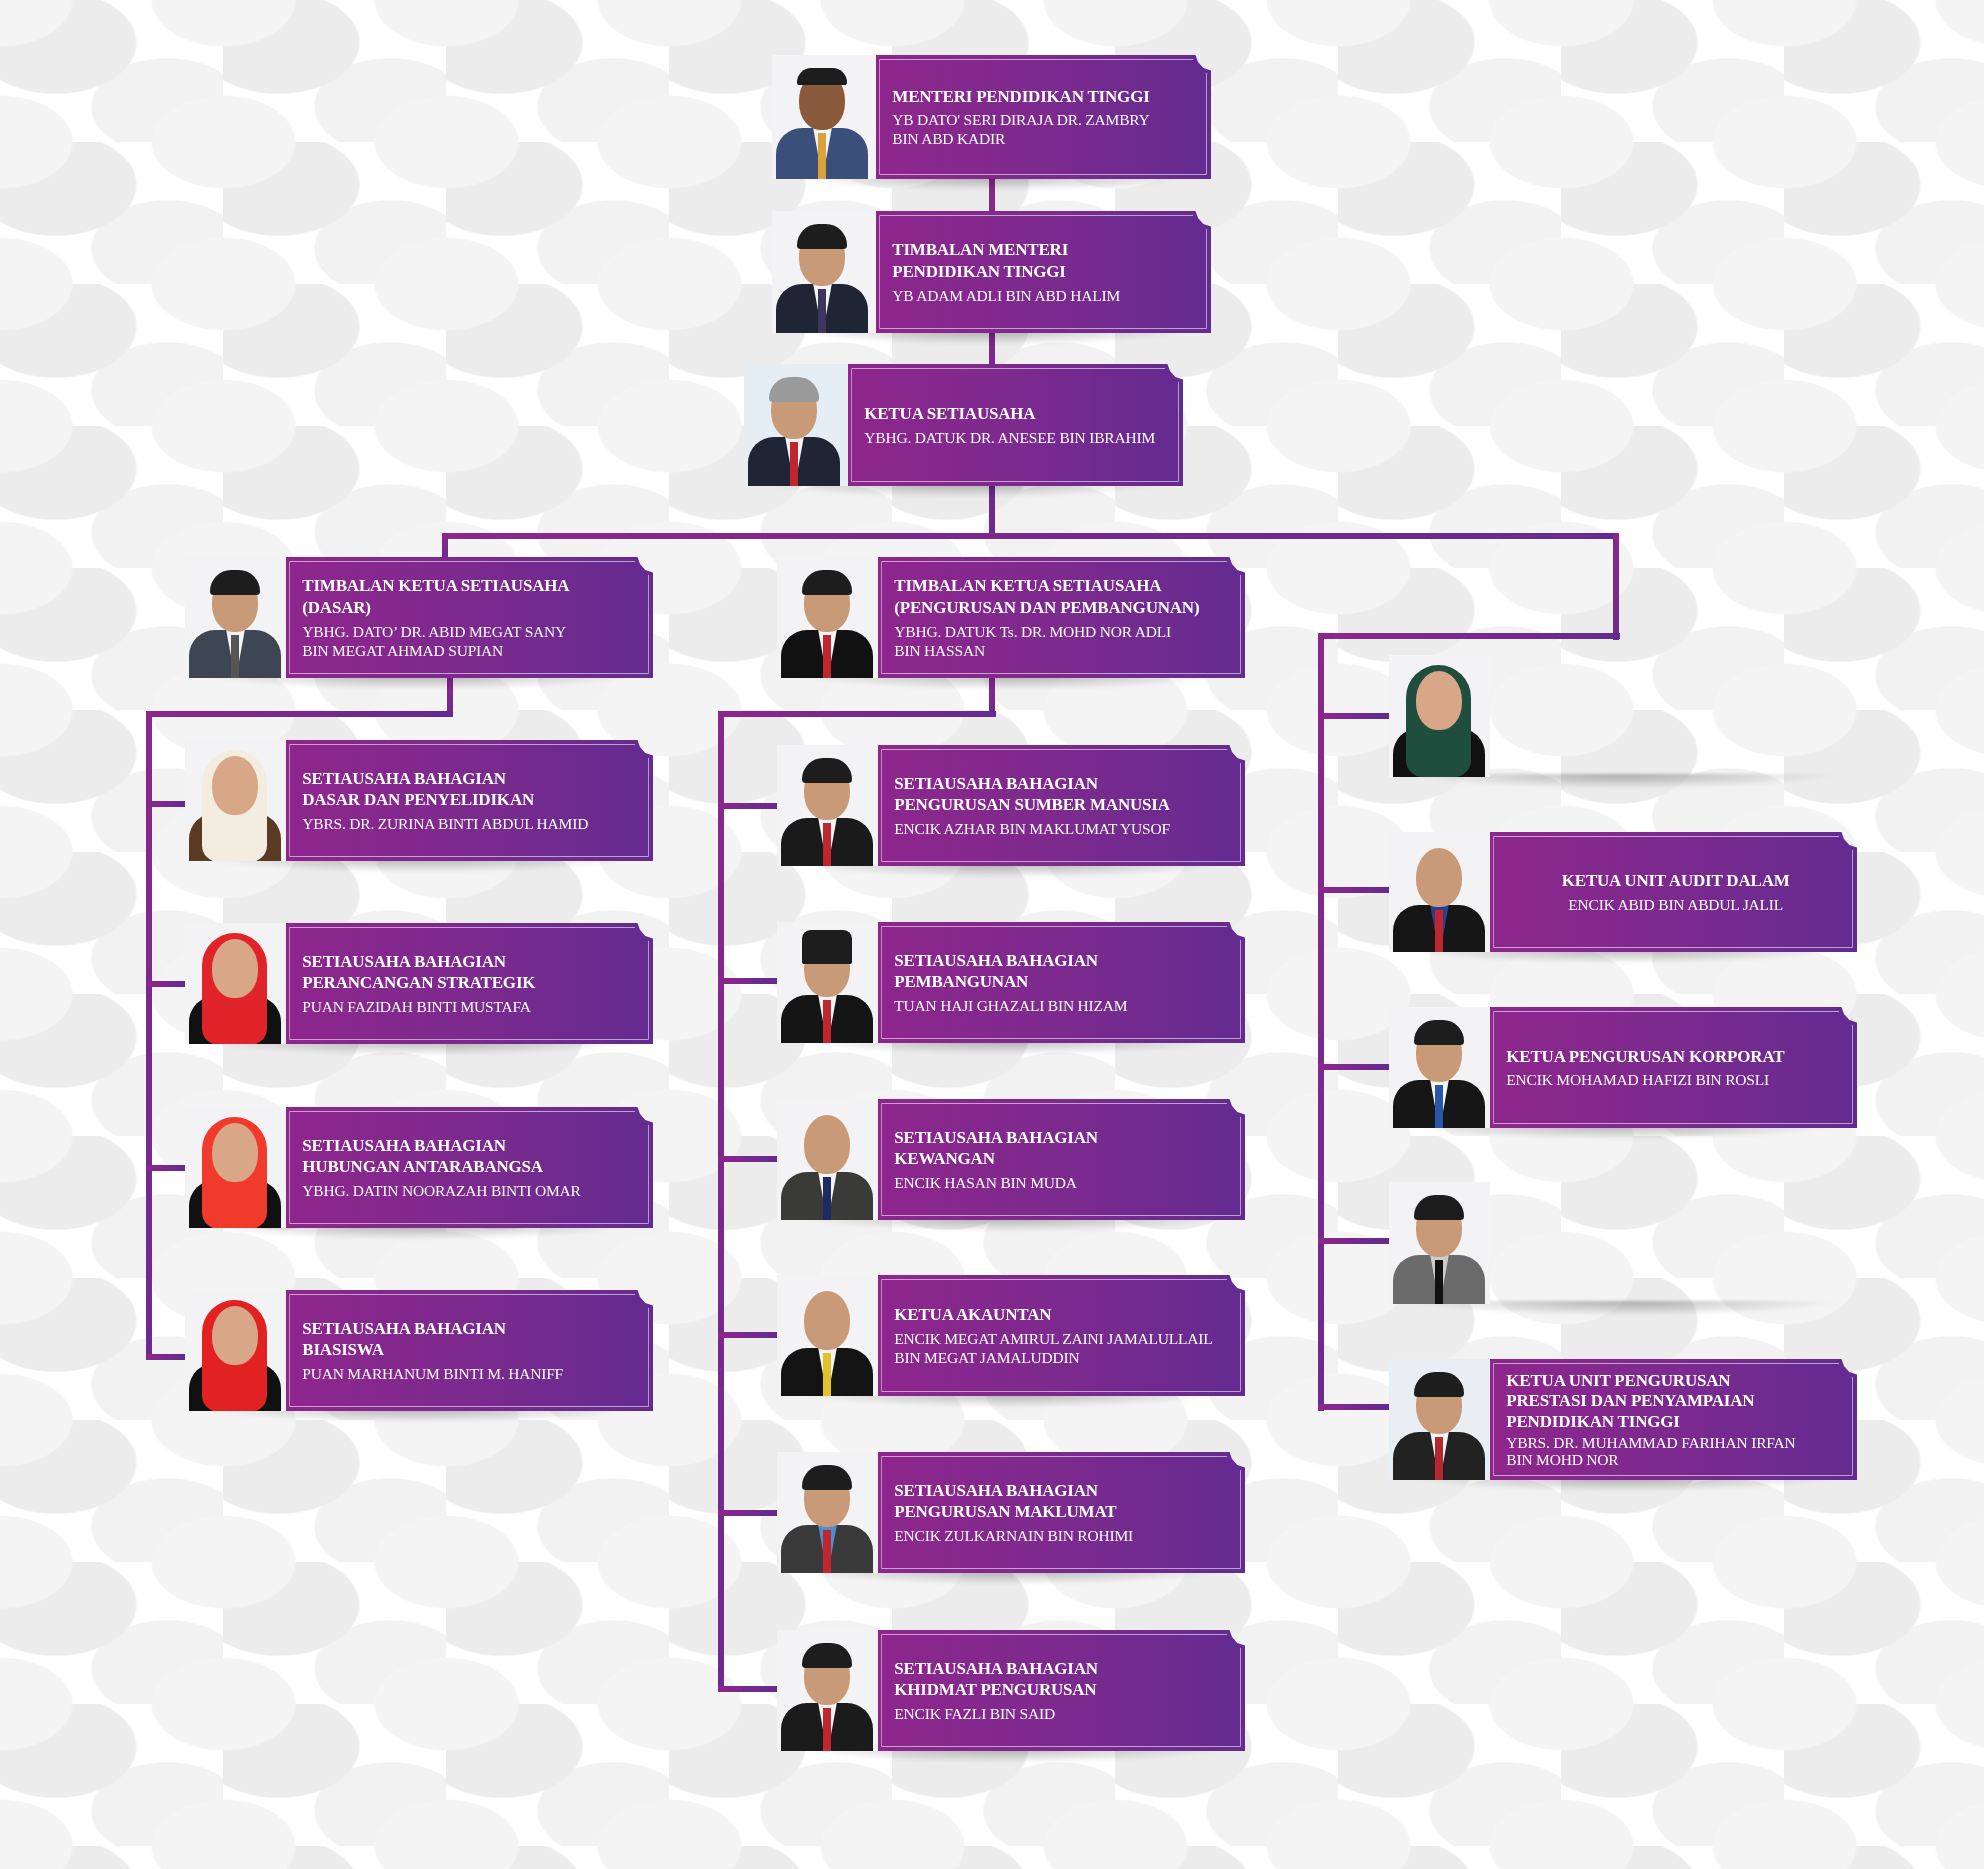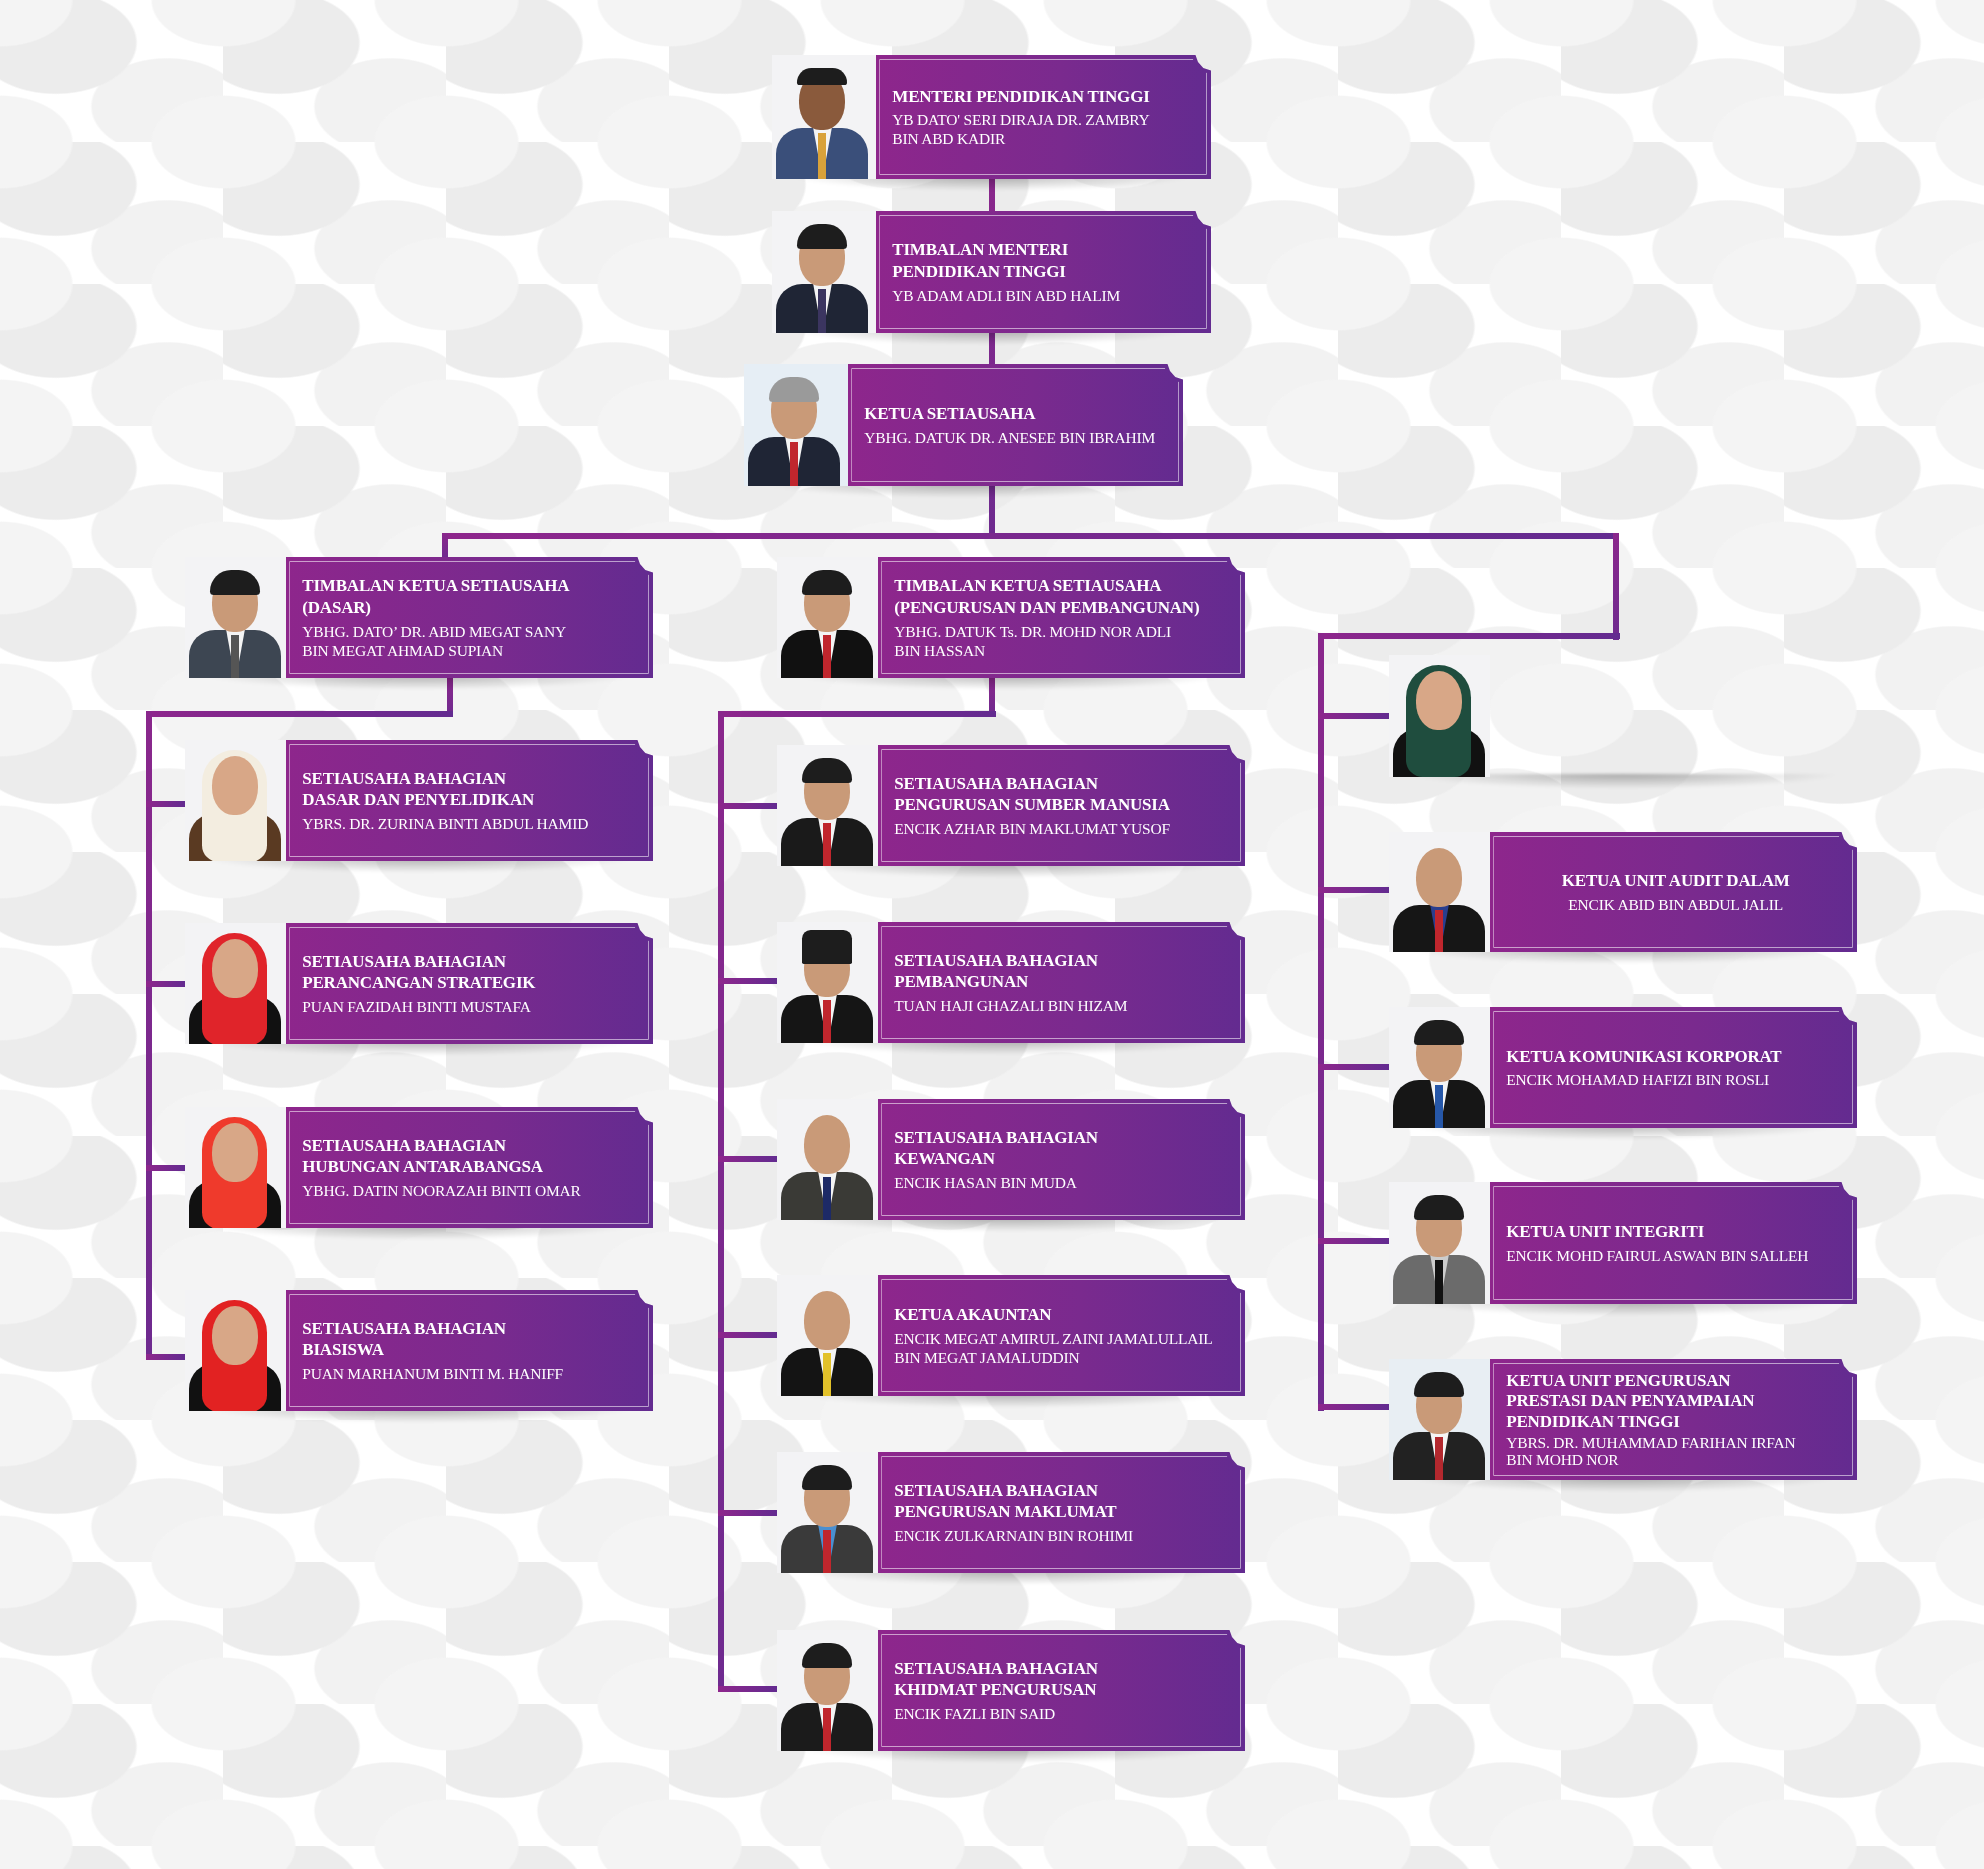--- a/index.html
+++ b/index.html
@@ -428,42 +428,35 @@
   <div class="photo">
       <div class="body" style="background:#161616"></div>
       <div class="shirt"></div>
       <div class="tie" style="background:#2657a8"></div>
       <div class="head"></div>
       <div class="hair"></div>
     </div>
   <div class="box">
       <div class="inner"></div>
     <div class="text">
-      <div class="title">KETUA KOMUNIKASI KORPORAT</div>
+      <div class="title">KETUA PENGURUSAN KORPORAT</div>
       <div class="name">ENCIK MOHAMAD HAFIZI BIN ROSLI</div>
     </div>
   </div>
 </div>
 
 <div class="card" style="left:1389px; top:1182px; width:468px; height:122px;">
   <div class="shadow"></div>
   <div class="photo">
       <div class="body" style="background:#6b6b6b"></div>
       <div class="shirt" style="background:#ccc"></div>
       <div class="tie" style="background:#111"></div>
       <div class="head"></div>
       <div class="hair"></div>
     </div>
-  <div class="box">
-      <div class="inner"></div>
-    <div class="text">
-      <div class="title">KETUA UNIT INTEGRITI</div>
-      <div class="name">ENCIK MOHD FAIRUL ASWAN BIN SALLEH</div>
-    </div>
-  </div>
 </div>
 
 <div class="card" style="left:1389px; top:1359px; width:468px; height:121px;">
   <div class="shadow"></div>
   <div class="photo" style="background:#e8eef3;">
       <div class="body" style="background:#222"></div>
       <div class="shirt"></div>
       <div class="tie" style="background:#b3282e"></div>
       <div class="head"></div>
       <div class="hair"></div>

